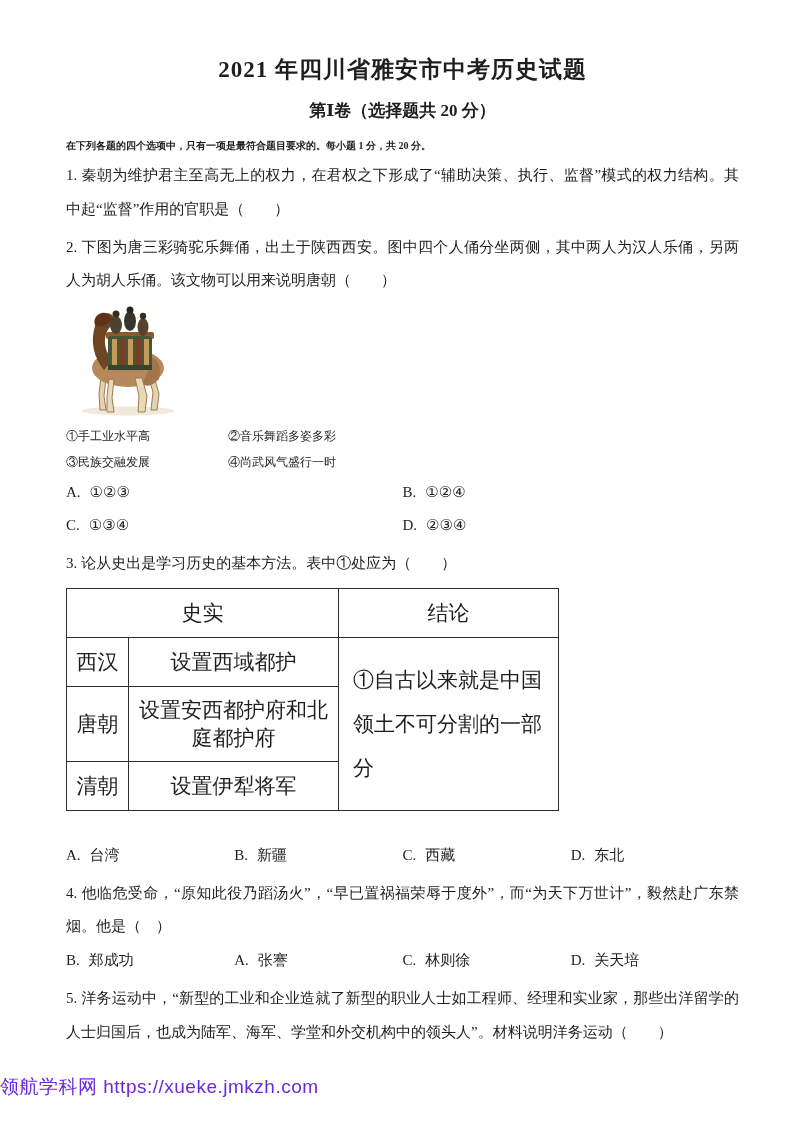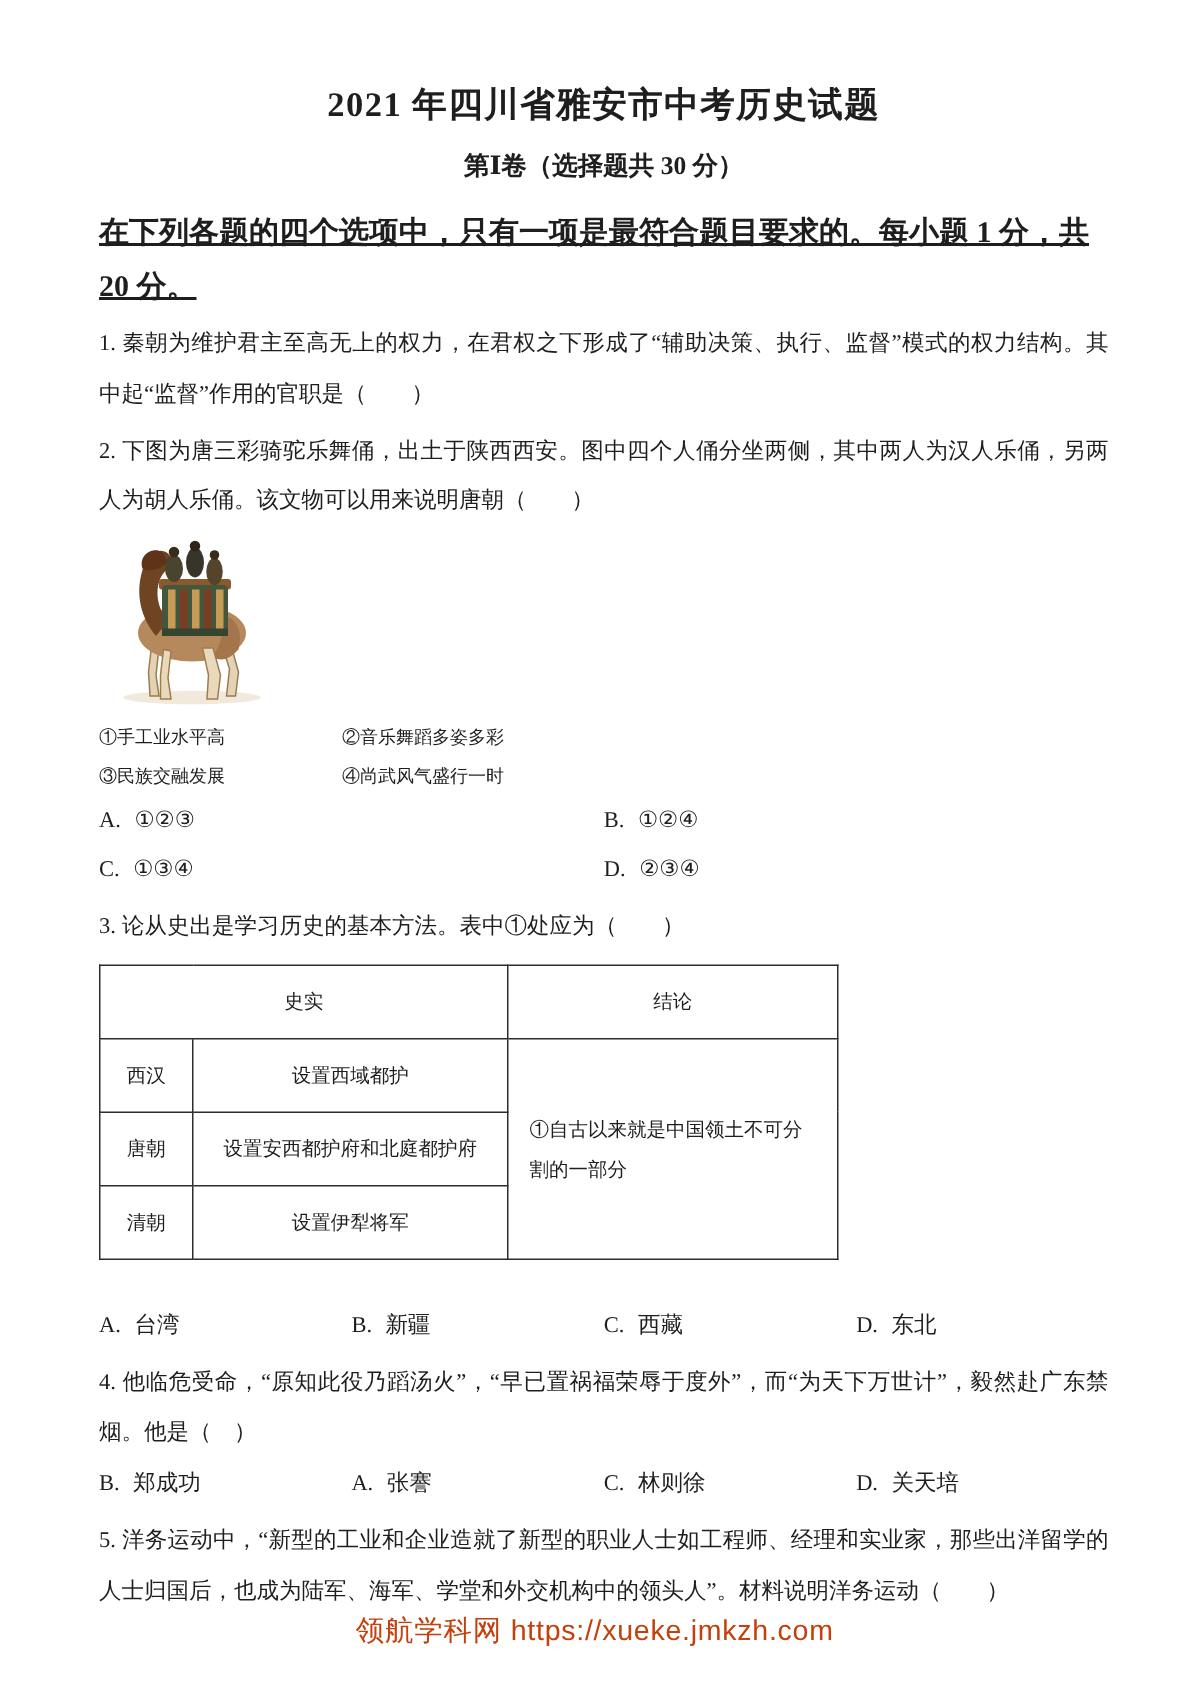--- a/index.html
+++ b/index.html
@@ -15,22 +15,22 @@
   }
   .title{
     font-size:23px;font-weight:bold;text-align:center;
     margin:0 0 14px 0;letter-spacing:1px;
   }
   .section-title{
     font-size:17px;font-weight:bold;text-align:center;
     margin:0 0 10px 0;
   }
   .instruction{
-    font-size:20px;font-weight:bold;
-    margin:15px 0 4px 0;line-height:1.8;text-decoration:underline;
+    font-size:10px;font-weight:bold;
+    margin:15px 0 4px 0;line-height:1.8;
   }
   .q-para{
     font-size:15px;line-height:2.25;text-align:justify;
     margin:4px 0 0 0;
   }
   .q-num{margin-right:4px;}
   .opts{display:flex;font-size:15px;line-height:2.25;margin:0;}
   .cols4 .opt{width:25%;}
   .cols2 .opt{width:50%;}
   .opt-label{margin-right:9px;}
@@ -38,50 +38,50 @@
   .subrow .opt:first-child{width:162px;}
   .figure-wrap{margin:8px 0 2px 0;}
   .hist-table{
     border-collapse:collapse;
     margin:7px 0 0 0;
     table-layout:fixed;
     width:492px;
   }
   .hist-table td{
     border:1.4px solid #2d2d2d;
-    font-size:13px;
+    font-size:21px;
     text-align:center;
     vertical-align:middle;
     padding:9px 6px;
     height:30px;
   }
   .hist-table td.concl{
     text-align:left;
     padding:9px 14px;
     line-height:2.1;
   }
   .tbl-gap{height:28px;}
   .watermark{
     position:absolute;
     left:0;right:0;
     bottom:22px;
-    text-align:center;
+    text-align:left;
     font-family:"Liberation Sans","DejaVu Sans",sans-serif;
     font-size:19px;
-    color:#c2410c;
+    color:#6d28d9;
     letter-spacing:0.5px;
   }
 </style>
 </head>
 <body>
 
 <div class="page">
 
   <h1 class="title">2021 年四川省雅安市中考历史试题</h1>
-  <div class="section-title">第Ⅰ卷（选择题共 30 分）</div>
+  <div class="section-title">第Ⅰ卷（选择题共 20 分）</div>
   <div class="instruction">在下列各题的四个选项中，只有一项是最符合题目要求的。每小题 1 分，共 20 分。</div>
 
   <p class="q-para"><span class="q-num">1.</span><span>秦朝为维护君主至高无上的权力，在君权之下形成了“辅助决策、执行、监督”模式的权力结构。其中起“监督”作用的官职是（　　）</span></p>
 
   <p class="q-para"><span class="q-num">2.</span><span>下图为唐三彩骑驼乐舞俑，出土于陕西西安。图中四个人俑分坐两侧，其中两人为汉人乐俑，另两人为胡人乐俑。该文物可以用来说明唐朝（　　）</span></p>
 
   <div class="figure-wrap">
     <svg width="125" height="112" viewBox="0 0 125 112" aria-hidden="true">
       <ellipse cx="62" cy="105" rx="46" ry="4.5" fill="#f0e9dc"></ellipse>
       <path d="M88 70 L93 88 L91 104 L85 104 L87 86 L82 70 Z" fill="#e3d2b4" stroke="#9c7b4e" stroke-width="1"></path>

